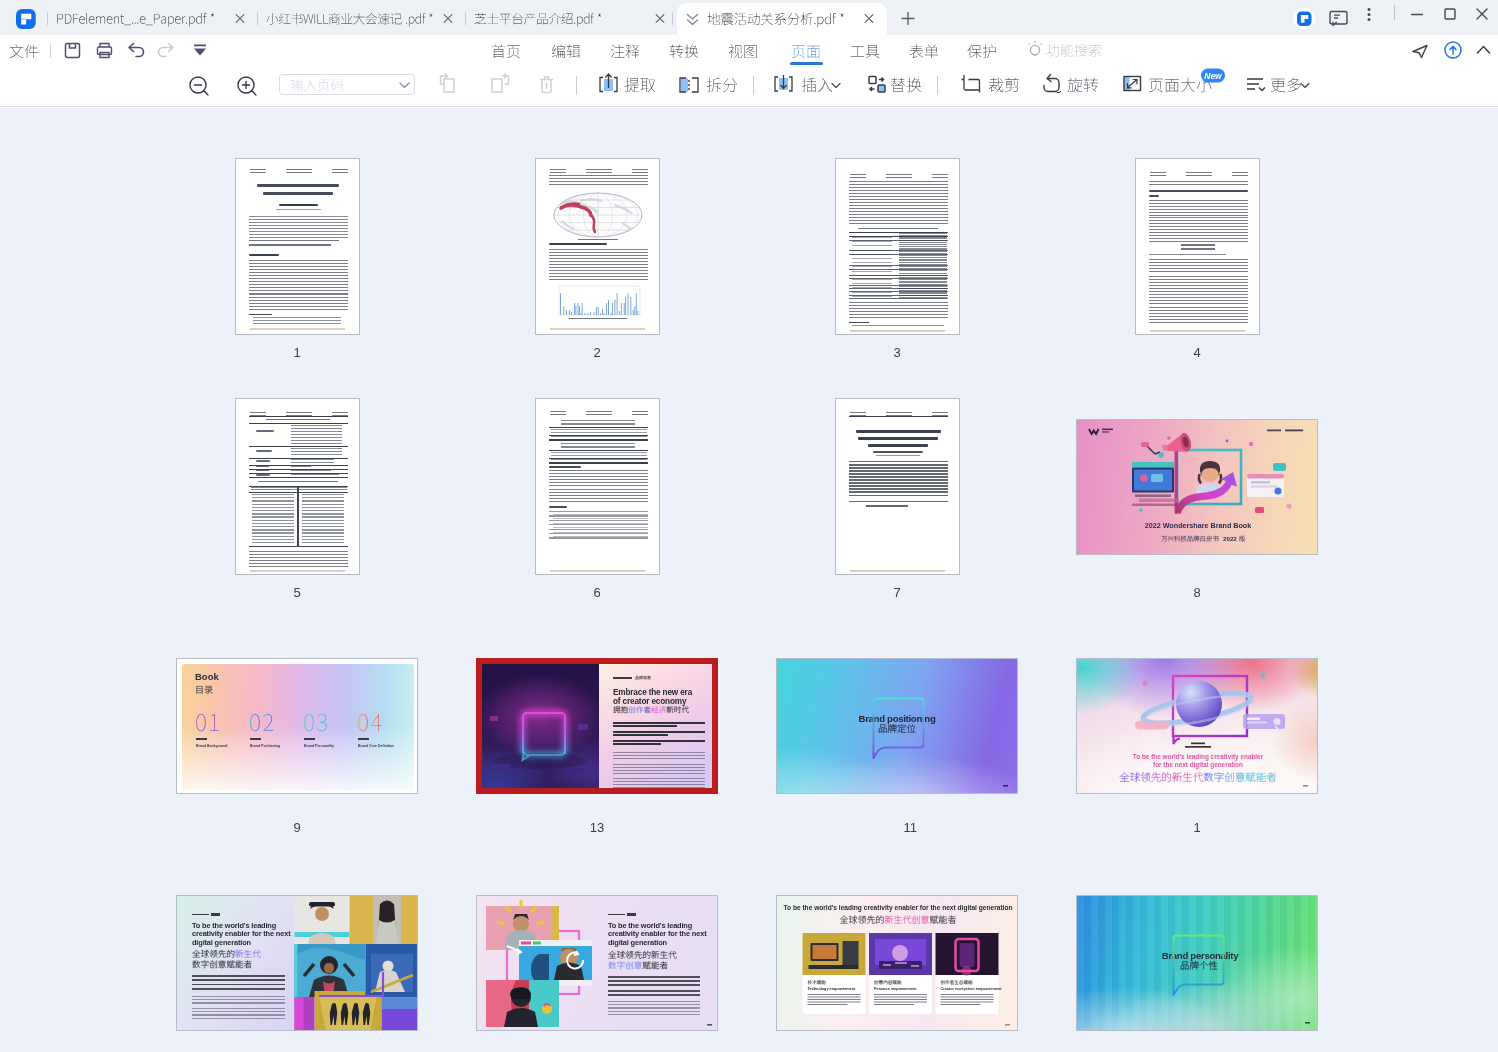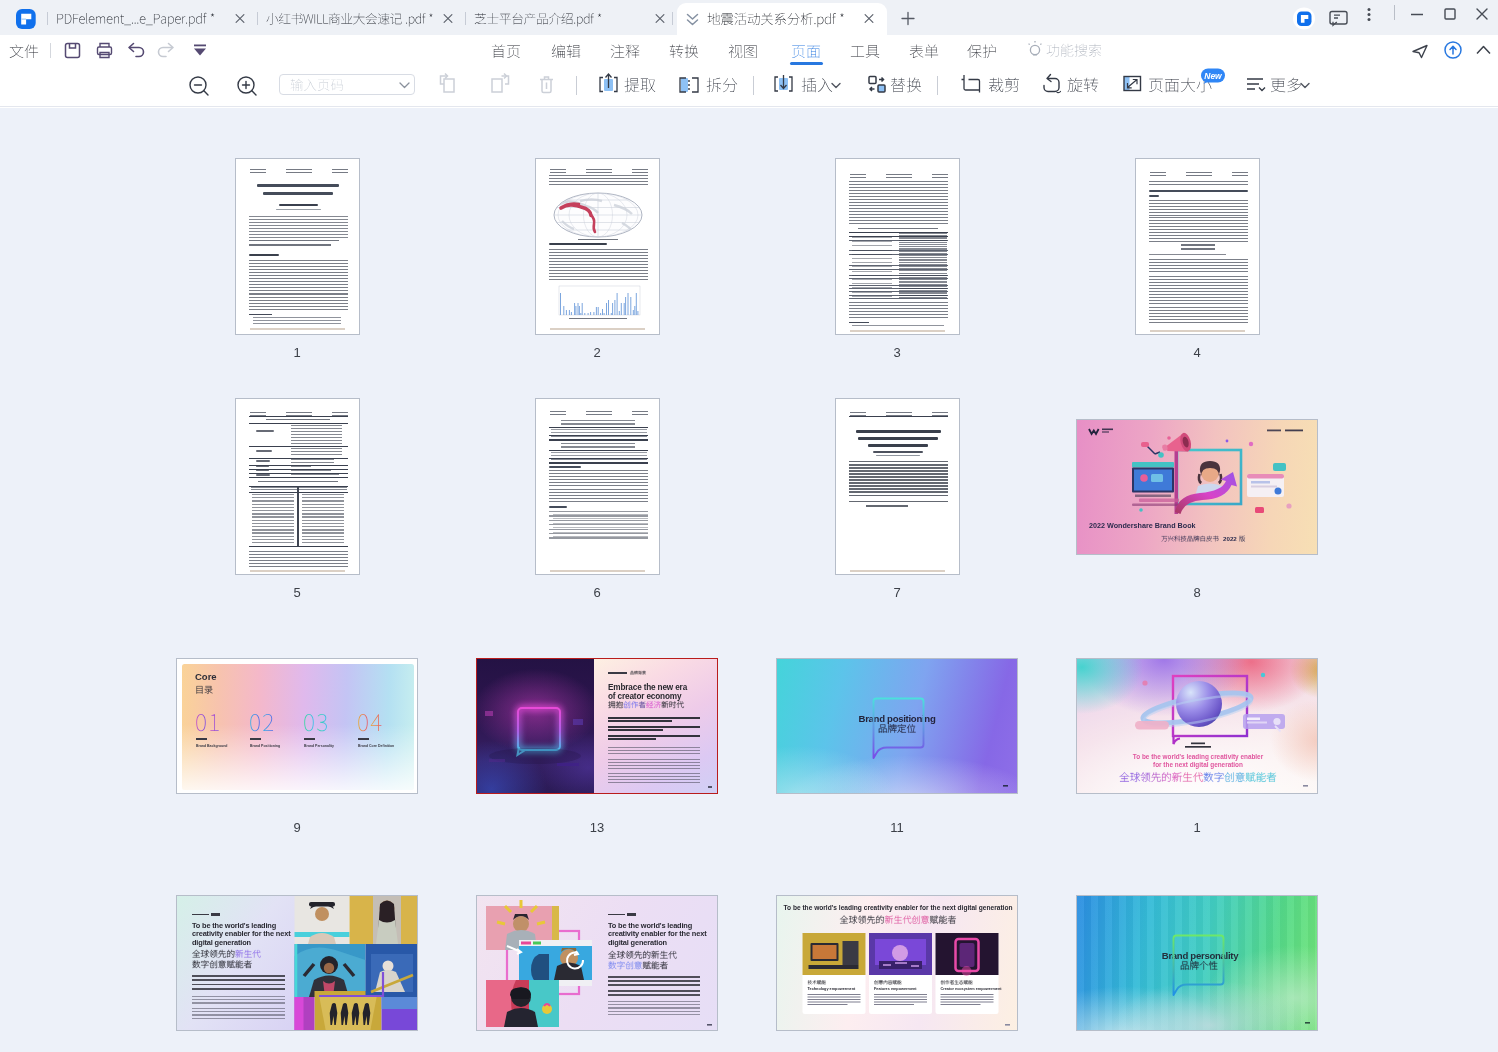--- a/index.html
+++ b/index.html
@@ -419,21 +419,21 @@
       <rect x="174" y="65.5" width="26" height="2" fill="#d8cee0"></rect>
       <circle cx="201" cy="71" r="3.5" fill="#3f7ad8"></circle>
       <rect x="196" y="43" width="13" height="8" rx="2" fill="#43c2c4"></rect>
       <circle cx="92" cy="18" r="1.8" fill="#e86298"></circle>
       <circle cx="174" cy="24" r="2.2" fill="#d843c8" opacity=".7"></circle>
       <circle cx="212" cy="86" r="2.6" fill="#e8a0c0"></circle>
       <circle cx="150" cy="21" r="1.4" fill="#8c5ae8"></circle>
       <rect x="178" y="87" width="9" height="6" rx="1.5" fill="#e84a78"></rect>
       <circle cx="64" cy="90" r="1.8" fill="#43c2c4"></circle>
     </svg>
-    <div style="position:absolute;left:12px;top:101px;width:242px;text-align:left;font:bold 7.2px 'Liberation Sans';color:#2c2c4e">2022 Wondershare Brand Book</div>
+    <div style="position:absolute;left:0px;top:101px;width:242px;text-align:center;font:bold 7.2px 'Liberation Sans';color:#2c2c4e">2022 Wondershare Brand Book</div>
     <svg width="242" height="16" viewBox="0 0 242 16" style="position:absolute;left:0;top:110px">
       <g fill="#2c2c4e" stroke="#2c2c4e" stroke-width="22">
         <use href="#g84" transform="translate(84.2,11.0) scale(0.0064)"></use>
         <use href="#g85" transform="translate(90.6,11.0) scale(0.0064)"></use>
         <use href="#g86" transform="translate(97.0,11.0) scale(0.0064)"></use>
         <use href="#g87" transform="translate(103.4,11.0) scale(0.0064)"></use>
         <use href="#g88" transform="translate(109.8,11.0) scale(0.0064)"></use>
         <use href="#g89" transform="translate(116.2,11.0) scale(0.0064)"></use>
         <use href="#g90" transform="translate(122.6,11.0) scale(0.0064)"></use>
         <use href="#g91" transform="translate(129.0,11.0) scale(0.0064)"></use>
@@ -441,21 +441,21 @@
       </g>
       <text x="146" y="11" font-family="Liberation Sans" font-weight="bold" font-size="6.2" fill="#2c2c4e">2022</text>
       <g fill="#2c2c4e" stroke="#2c2c4e" stroke-width="22">
         <use href="#g93" transform="translate(162.0,11.0) scale(0.0064)"></use>
       </g>
     </svg>
   </div>
 <div style="position:absolute;left:1177px;top:585px;width:40px;text-align:center;font:13px 'Liberation Sans';color:#3c4048">8</div>
 <div style="position:absolute;left:176px;top:658px;width:242px;height:136px;background:#fff;border:1px solid #b6bdc9;box-sizing:border-box;overflow:hidden">
     <div style="position:absolute;left:4.5px;top:4.5px;width:232px;height:126px;border-radius:2.5px;background:linear-gradient(rgba(255,255,255,0) 48%,rgba(255,255,255,.85) 100%),linear-gradient(92deg,#fad398 0%,#f7c3ae 16%,#f4b8ca 33%,#e0b9ec 52%,#c4c4f4 70%,#b4e0f2 88%,#c8efef 100%)"></div>
-    <div style="position:absolute;left:18px;top:12px;font:bold 9.5px 'Liberation Sans';color:#2e2e38">Core</div>
+    <div style="position:absolute;left:18px;top:12px;font:bold 9.5px 'Liberation Sans';color:#2e2e38">Book</div>
     <svg width="242" height="136" viewBox="0 0 242 136" style="position:absolute;left:0;top:0">
       <g fill="#2e2e38" stroke="#2e2e38" stroke-width="24">
         <use href="#g94" transform="translate(18.0,34.0) scale(0.0090)"></use>
         <use href="#g95" transform="translate(27.0,34.0) scale(0.0090)"></use>
       </g>
       <defs>
         <linearGradient id="p9g0" x1="0" y1="0" x2="1" y2="0">
           <stop offset="0" stop-color="#c050c8"></stop>
           <stop offset="1" stop-color="#8050e0"></stop>
         </linearGradient>
@@ -498,21 +498,21 @@
         <use href="#g100" transform="translate(193.2,72.0) scale(0.0230)"></use>
       </g>
       <rect x="181" y="79" width="11" height="2" fill="#3a3a44"></rect>
     </svg>
     <div style="position:absolute;left:19px;top:84.5px;font:bold 3.5px 'Liberation Sans';color:#3a3a44;white-space:nowrap">Brand Background</div>
     <div style="position:absolute;left:73px;top:84.5px;font:bold 3.5px 'Liberation Sans';color:#3a3a44;white-space:nowrap">Brand Positioning</div>
     <div style="position:absolute;left:127px;top:84.5px;font:bold 3.5px 'Liberation Sans';color:#3a3a44;white-space:nowrap">Brand Personality</div>
     <div style="position:absolute;left:181px;top:84.5px;font:bold 3.5px 'Liberation Sans';color:#3a3a44;white-space:nowrap">Brand Core Definition</div>
   </div>
 <div style="position:absolute;left:277px;top:820px;width:40px;text-align:center;font:13px 'Liberation Sans';color:#3c4048">9</div>
-<div style="position:absolute;left:476px;top:658px;width:242px;height:136px;background:#fff;border:1px solid #b91c1c;box-sizing:border-box;overflow:hidden">
+<div style="position:absolute;left:476px;top:658px;width:242px;height:136px;background:#fff;border:6px solid #b91c1c;box-sizing:border-box;overflow:hidden">
     <div style="position:absolute;left:0px;top:0px;width:117px;height:136px;background:radial-gradient(90px 60px at 50% 38%, rgba(216,67,200,.5), rgba(216,67,200,0) 70%),radial-gradient(80px 70px at 12% 96%, rgba(59,90,216,.55), rgba(59,90,216,0) 70%),radial-gradient(70px 50px at 95% 80%, rgba(90,60,180,.45), rgba(90,60,180,0) 70%),linear-gradient(#241244 0%,#2e1650 45%,#352064 75%,#2a1a55 100%)"></div>
     <svg width="117" height="136" viewBox="0 0 117 136" style="position:absolute;left:0;top:0">
       <defs>
         <linearGradient id="p10n" x1="0" y1="0" x2="0" y2="1">
           <stop offset="0" stop-color="#e84ad8"></stop>
           <stop offset=".55" stop-color="#b060e8"></stop>
           <stop offset="1" stop-color="#4ab8e8"></stop>
         </linearGradient>
         <filter id="p10b" x="-50%" y="-50%" width="200%" height="200%">
           <feGaussianBlur stdDeviation="3"></feGaussianBlur>
@@ -585,21 +585,21 @@
       <path d="M99.5 39.5h44a3 3 0 0 1 3 3v43a3 3 0 0 1-3 3h-33.5q-7.5 0-10.5 5.5l-3 5v-56.5a3 3 0 0 1 3-3z" fill="none" stroke="url(#p11bub)" stroke-width="1.9" stroke-linejoin="round"></path>
       <g fill="#23243c" stroke="#23243c" stroke-width="30">
         <use href="#g113" transform="translate(101.0,73.0) scale(0.0095)"></use>
         <use href="#g114" transform="translate(110.5,73.0) scale(0.0095)"></use>
         <use href="#g115" transform="translate(120.0,73.0) scale(0.0095)"></use>
         <use href="#g116" transform="translate(129.5,73.0) scale(0.0095)"></use>
       </g>
       <rect x="226" y="126" width="5" height="1.6" fill="#2c3050"></rect>
     </svg>
   </div>
-<div style="position:absolute;left:877px;top:820px;width:40px;text-align:center;font:13px 'Liberation Sans';color:#3c4048">11</div>
+<div style="position:absolute;left:877px;top:820px;width:40px;text-align:right;font:13px 'Liberation Sans';color:#3c4048">11</div>
 <div style="position:absolute;left:1076px;top:658px;width:242px;height:136px;background:#fff;border:1px solid #b6bdc9;box-sizing:border-box;overflow:hidden">
     <div style="position:absolute;left:0px;top:0px;width:242px;height:136px;background:radial-gradient(85px 65px at 2% 6%, rgba(62,210,205,.95), rgba(62,210,205,0) 72%),radial-gradient(115px 80px at 36% 0%, rgba(140,95,230,.8), rgba(140,95,230,0) 72%),radial-gradient(100px 70px at 72% 2%, rgba(235,75,105,.75), rgba(235,75,105,0) 72%),radial-gradient(42px 38px at 101% 8%, rgba(210,168,66,.9), rgba(210,168,66,0) 75%),radial-gradient(65px 55px at 100% 60%, rgba(240,180,160,.6), rgba(240,180,160,0) 75%),radial-gradient(260px 150px at 50% 108%, rgba(255,255,255,1), rgba(255,255,255,.3) 78%),linear-gradient(160deg,#e4c8ee 0%,#eeccdc 40%,#f6e2e4 70%,#faf0ec 100%)"></div>
     <svg width="242" height="136" viewBox="0 0 242 136" style="position:absolute;left:0;top:0">
       <defs>
         <linearGradient id="p12f" x1="0" y1="0" x2="1" y2="1">
           <stop offset="0" stop-color="#e040c0"></stop>
           <stop offset="1" stop-color="#9030d0"></stop>
         </linearGradient>
         <radialGradient id="p12s" cx=".32" cy=".25" r="1.05">
           <stop offset="0" stop-color="#d8e4fa"></stop>

